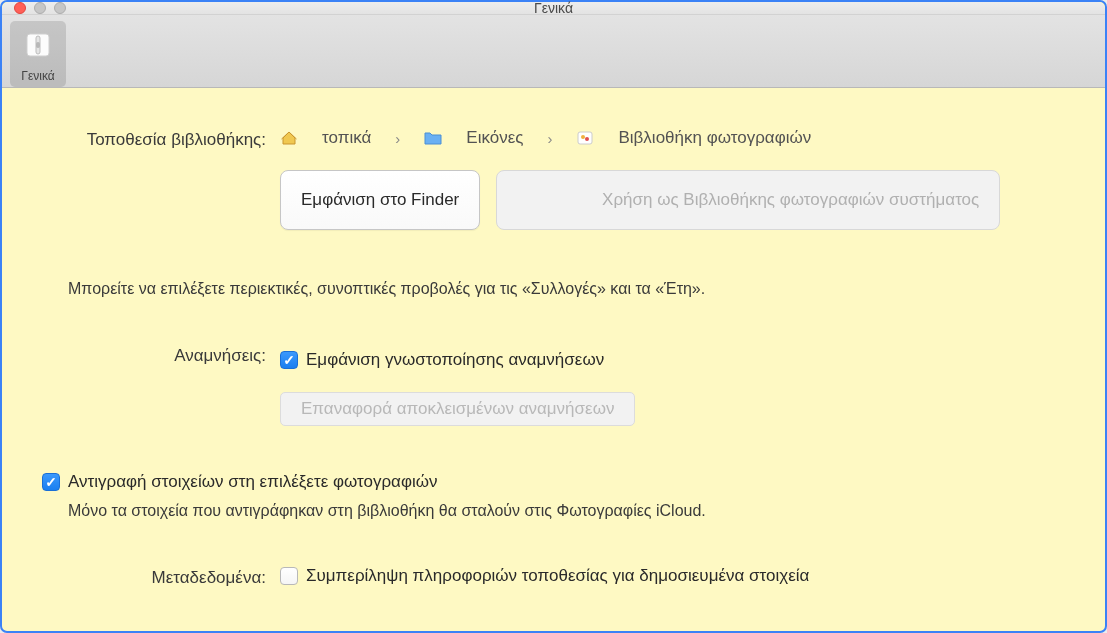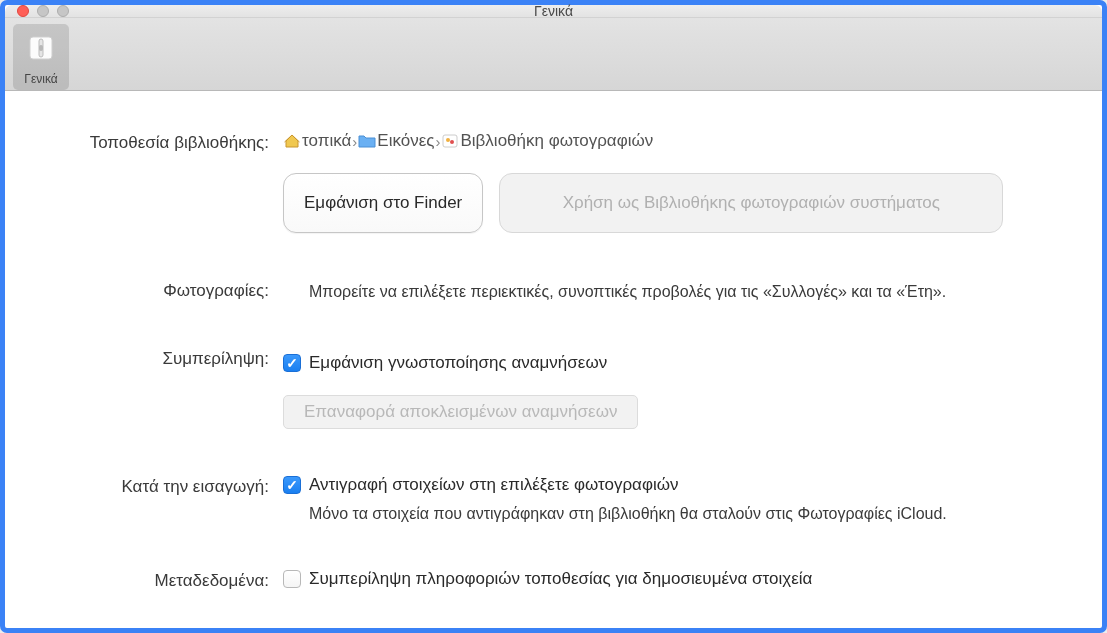--- a/index.html
+++ b/index.html
@@ -10,22 +10,22 @@
     body {
       font-family: -apple-system, BlinkMacSystemFont, "Helvetica Neue", Arial, sans-serif;
       background: #ececec;
       width: 1107px;
       height: 633px;
       overflow: hidden;
     }
     .window {
       width: 100%;
       height: 100%;
-      background: #ffffff;
-      border: 5px solid #3b82f6;
+      background: #fef9c3;
+      border: 2px solid #3b82f6;
       border-radius: 7px;
       display: flex;
       flex-direction: column;
     }
     .titlebar {
       height: 28px;
       background: linear-gradient(#ededed, #e3e3e3);
       border-bottom: 1px solid #d2d2d2;
       display: flex;
       align-items: center;
@@ -104,21 +104,21 @@
     }
     .row-content {
       flex: 1;
       display: flex;
       flex-direction: column;
       gap: 6px;
     }
     .breadcrumb {
       display: flex;
       align-items: center;
-      gap: 1px;
+      gap: 24px;
       font-size: 17px;
       color: #535353;
     }
     .breadcrumb-sep {
       color: #888;
       font-size: 15px;
     }
     .bc-icon {
       display: inline-flex;
       align-items: center;
@@ -127,37 +127,37 @@
       height: 14px;
     }
     .button-row {
       display: flex;
       gap: 16px;
       margin-top: 16px;
     }
     .mac-button {
       background: linear-gradient(#ffffff, #f9f9f9);
       border: 1px solid #c6c6c6;
-      border-radius: 13px;
+      border-radius: 8px;
       padding: 19px 20px;
       font-size: 17px;
       color: #2a2a2a;
       cursor: pointer;
       box-shadow: 0 1px 1px rgba(0,0,0,0.05);
     }
     .mac-button.disabled {
       background: #f2f2f2;
       color: #b0b0b0;
       border-color: #d8d8d8;
       cursor: default;
       box-shadow: none;
     }
     .mac-button.wide {
       min-width: 504px;
-      text-align: center;
+      text-align: right;
     }
     .checkbox-row {
       display: flex;
       align-items: center;
       gap: 8px;
     }
     .checkbox {
       width: 18px;
       height: 18px;
       border: 1px solid #b8b8b8;
@@ -257,41 +257,39 @@
           <span>Βιβλιοθήκη φωτογραφιών</span>
         </div>
         <div class="button-row">
           <button class="mac-button">Εμφάνιση στο Finder</button>
           <button class="mac-button disabled wide">Χρήση ως Βιβλιοθήκης φωτογραφιών συστήματος</button>
         </div>
       </div>
     </div>
 
     <div class="row">
-      <div class="row-label">Φωτογραφίες:</div>
       <div class="row-content">
         <div class="help-text">Μπορείτε να επιλέξετε περιεκτικές, συνοπτικές προβολές για τις «Συλλογές» και τα «Έτη».</div>
       </div>
     </div>
 
     <div class="row">
-      <div class="row-label">Συμπερίληψη:</div>
+      <div class="row-label">Αναμνήσεις:</div>
       <div class="row-content">
         <div class="checkbox-row" style="margin-top:6px;">
           <div class="checkbox checked"></div>
           <span class="checkbox-label">Εμφάνιση γνωστοποίησης αναμνήσεων</span>
         </div>
         <div style="margin-top:10px;">
           <span class="disabled-button-inline">Επαναφορά αποκλεισμένων αναμνήσεων</span>
         </div>
       </div>
     </div>
 
     <div class="row">
-      <div class="row-label">Κατά την εισαγωγή:</div>
       <div class="row-content">
         <div class="checkbox-row">
           <div class="checkbox checked"></div>
           <span class="checkbox-label">Αντιγραφή στοιχείων στη επιλέξετε φωτογραφιών</span>
         </div>
         <div class="help-text">Μόνο τα στοιχεία που αντιγράφηκαν στη βιβλιοθήκη θα σταλούν στις Φωτογραφίες iCloud.</div>
       </div>
     </div>
 
     <div class="row" style="margin-bottom:24px;">

